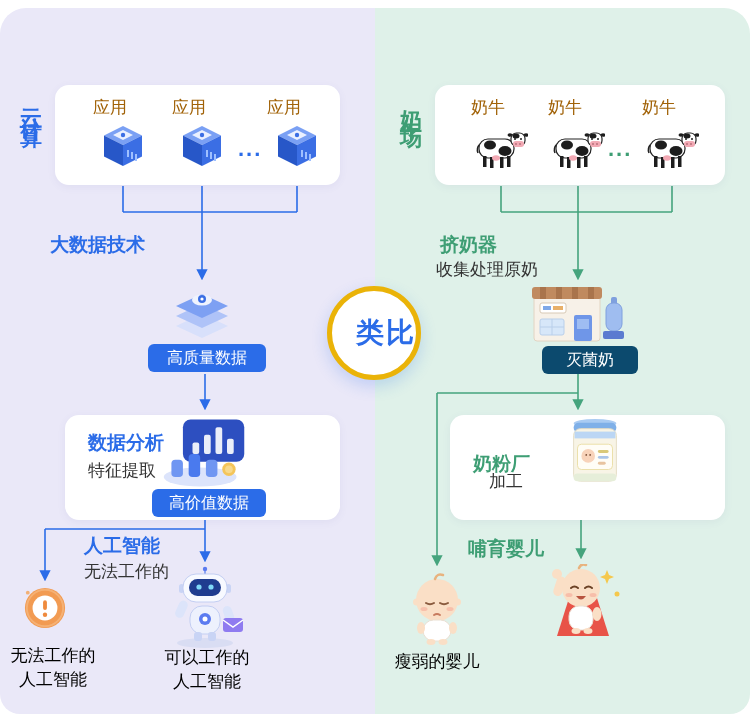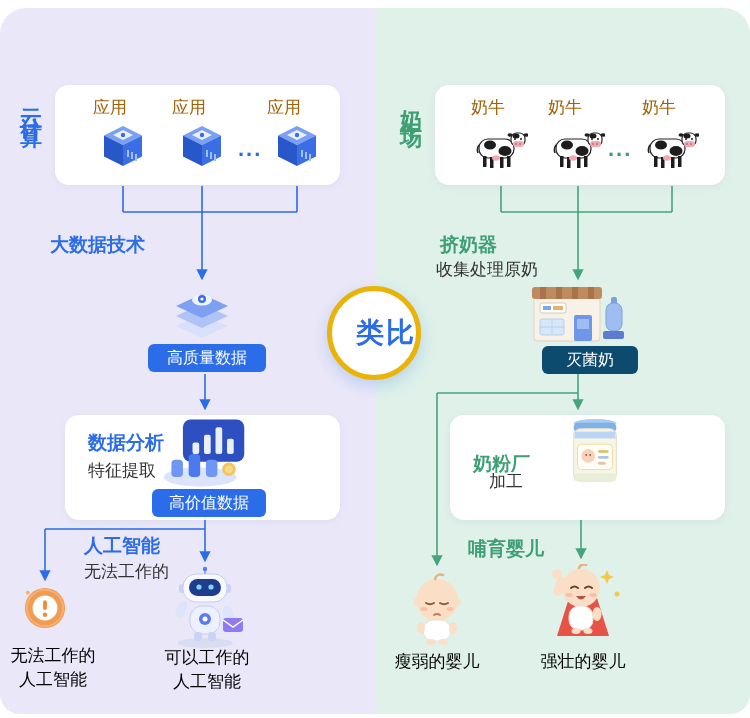--- a/index.html
+++ b/index.html
@@ -341,19 +341,18 @@
       <ellipse cx="50" cy="31" rx="3.5" ry="2" fill="#F6B8A4" opacity=".85"></ellipse>
       <path d="M33 32 q5 7 10 0 z" fill="#B8543F"></path>
       <rect x="26" y="42" width="24" height="24" rx="10" fill="#fff" stroke="#EADFD2"></rect>
       <ellipse cx="54" cy="50" rx="4.5" ry="7" fill="#FADFC6"></ellipse>
       <ellipse cx="33" cy="67" rx="4.5" ry="3" fill="#FADFC6"></ellipse>
       <ellipse cx="45" cy="67" rx="4.5" ry="3" fill="#FADFC6"></ellipse>
     </svg>
   </span>
 
   <div class="outcome" style="left:377px;top:650px;width:120px;">瘦弱的婴儿</div>
-  <div class="outcome" style="left:523px;top:650px;width:120px;">强壮的婴儿</div>
 
   <div class="center-circle">
     <span>类比</span>
   </div>
 
 </div>
 
 </body></html>

